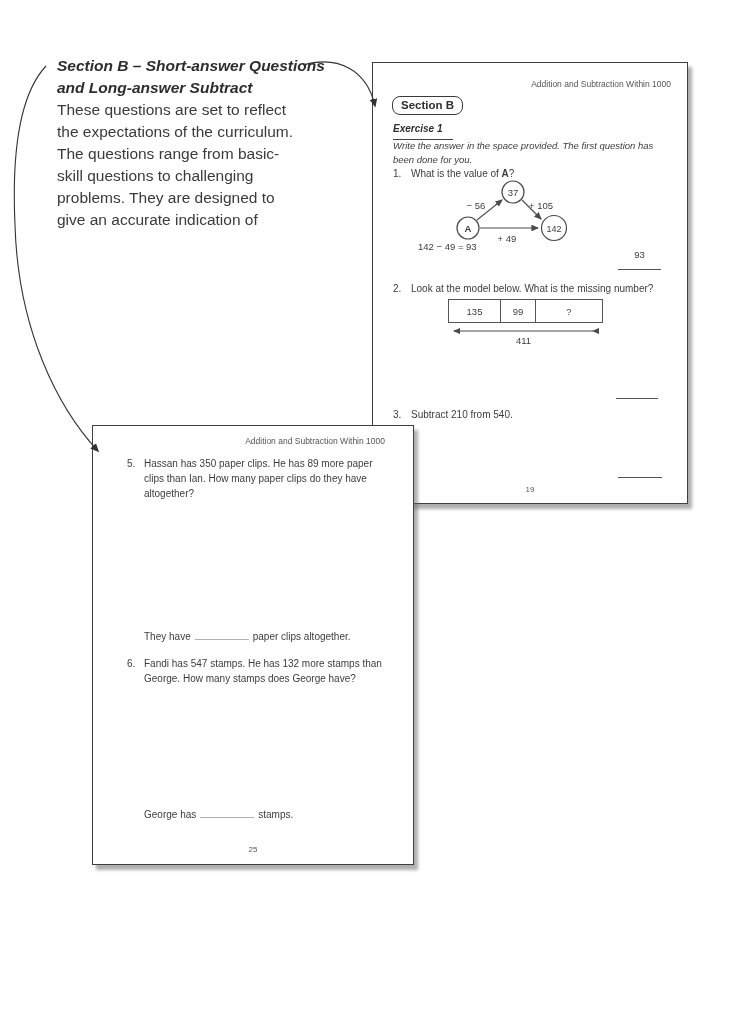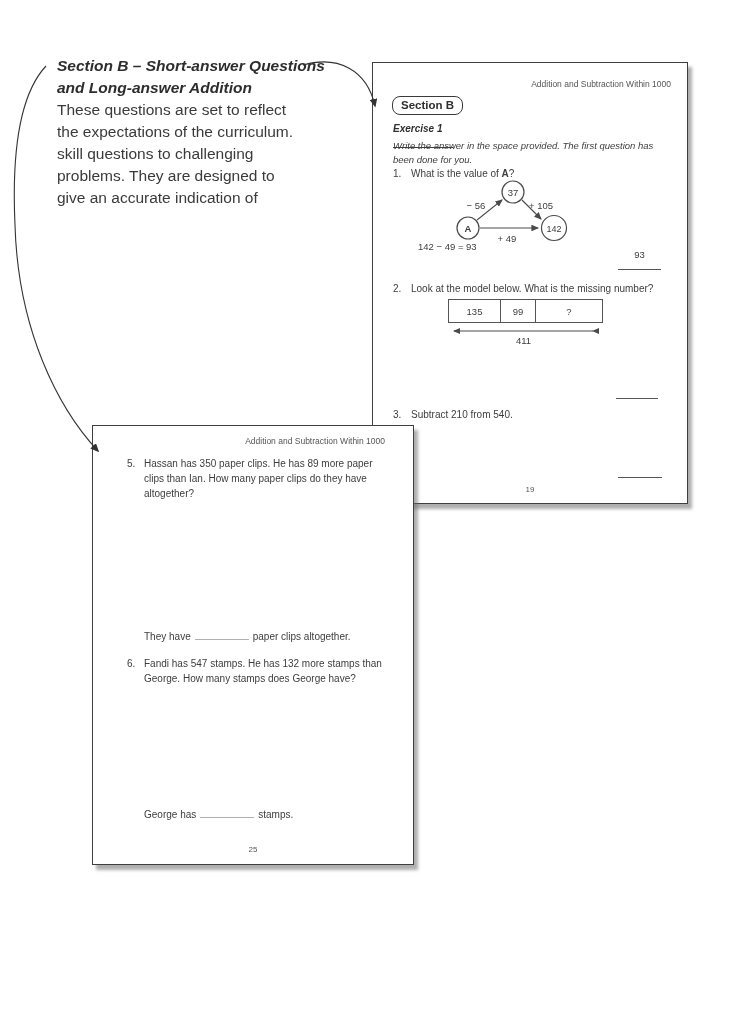--- a/index.html
+++ b/index.html
@@ -23,21 +23,21 @@
   .page1 .p-header{top:16px;right:16px;}
   .page2 .p-header{top:10px;right:28px;}
   .pagenum{position:absolute;left:0;right:0;text-align:center;font-size:8px;color:#555;}
   .page1 .pagenum{top:422px;}
   .page2 .pagenum{top:419px;}
 
   .badge{position:absolute;left:19px;top:33px;display:inline-block;
          border:1.4px solid #3a3a3a;border-radius:8px;padding:2px 8px 3px;
          font-size:11.5px;font-weight:bold;color:#2f2f2f;}
   .exercise{position:absolute;left:20px;top:60px;font-size:10px;font-weight:bold;font-style:italic;
-            color:#2f2f2f;border-bottom:1.2px solid #3f3f3f;padding:0 10px 13px 0;}
+            color:#2f2f2f;border-bottom:1.2px solid #3f3f3f;padding:0 10px 5px 0;}
   .instruction{position:absolute;left:20px;top:76px;width:290px;font-size:9.5px;font-style:italic;
                color:#3d3d3d;line-height:13.5px;}
   .instruction div{white-space:nowrap;}
 
   .q{position:absolute;display:flex;font-size:10px;color:#3d3d3d;line-height:15px;}
   .qnum{width:18px;flex:0 0 18px;}
   .qtext div{white-space:nowrap;}
   .q1{left:20px;top:103px;}
   .q2{left:20px;top:218px;}
   .q3{left:20px;top:344px;}
@@ -73,25 +73,26 @@
   svg text{fill:#3d3d3d;font-family:"Liberation Sans",sans-serif;}
 </style>
 </head>
 <body>
 
 <div class="canvas">
 
   <div class="annot-top">
     <div class="annot-heading">
       <div>Section B – Short-answer Questions</div>
-      <div>and Long-answer Addition</div>
+      <div>and Long-answer Subtract</div>
     </div>
     <div class="annot-body">
       <div>These questions are set to reflect</div>
       <div>the expectations of the curriculum.</div>
+      <div>The questions range from basic-</div>
       <div>skill questions to challenging</div>
       <div>problems. They are designed to</div>
       <div>give an accurate indication of</div>
     </div>
   </div>
 
   <div class="page page1">
     <div class="p-header">Addition and Subtraction Within 1000</div>
     <div class="badge">Section B</div>
     <div class="exercise">Exercise 1</div>

